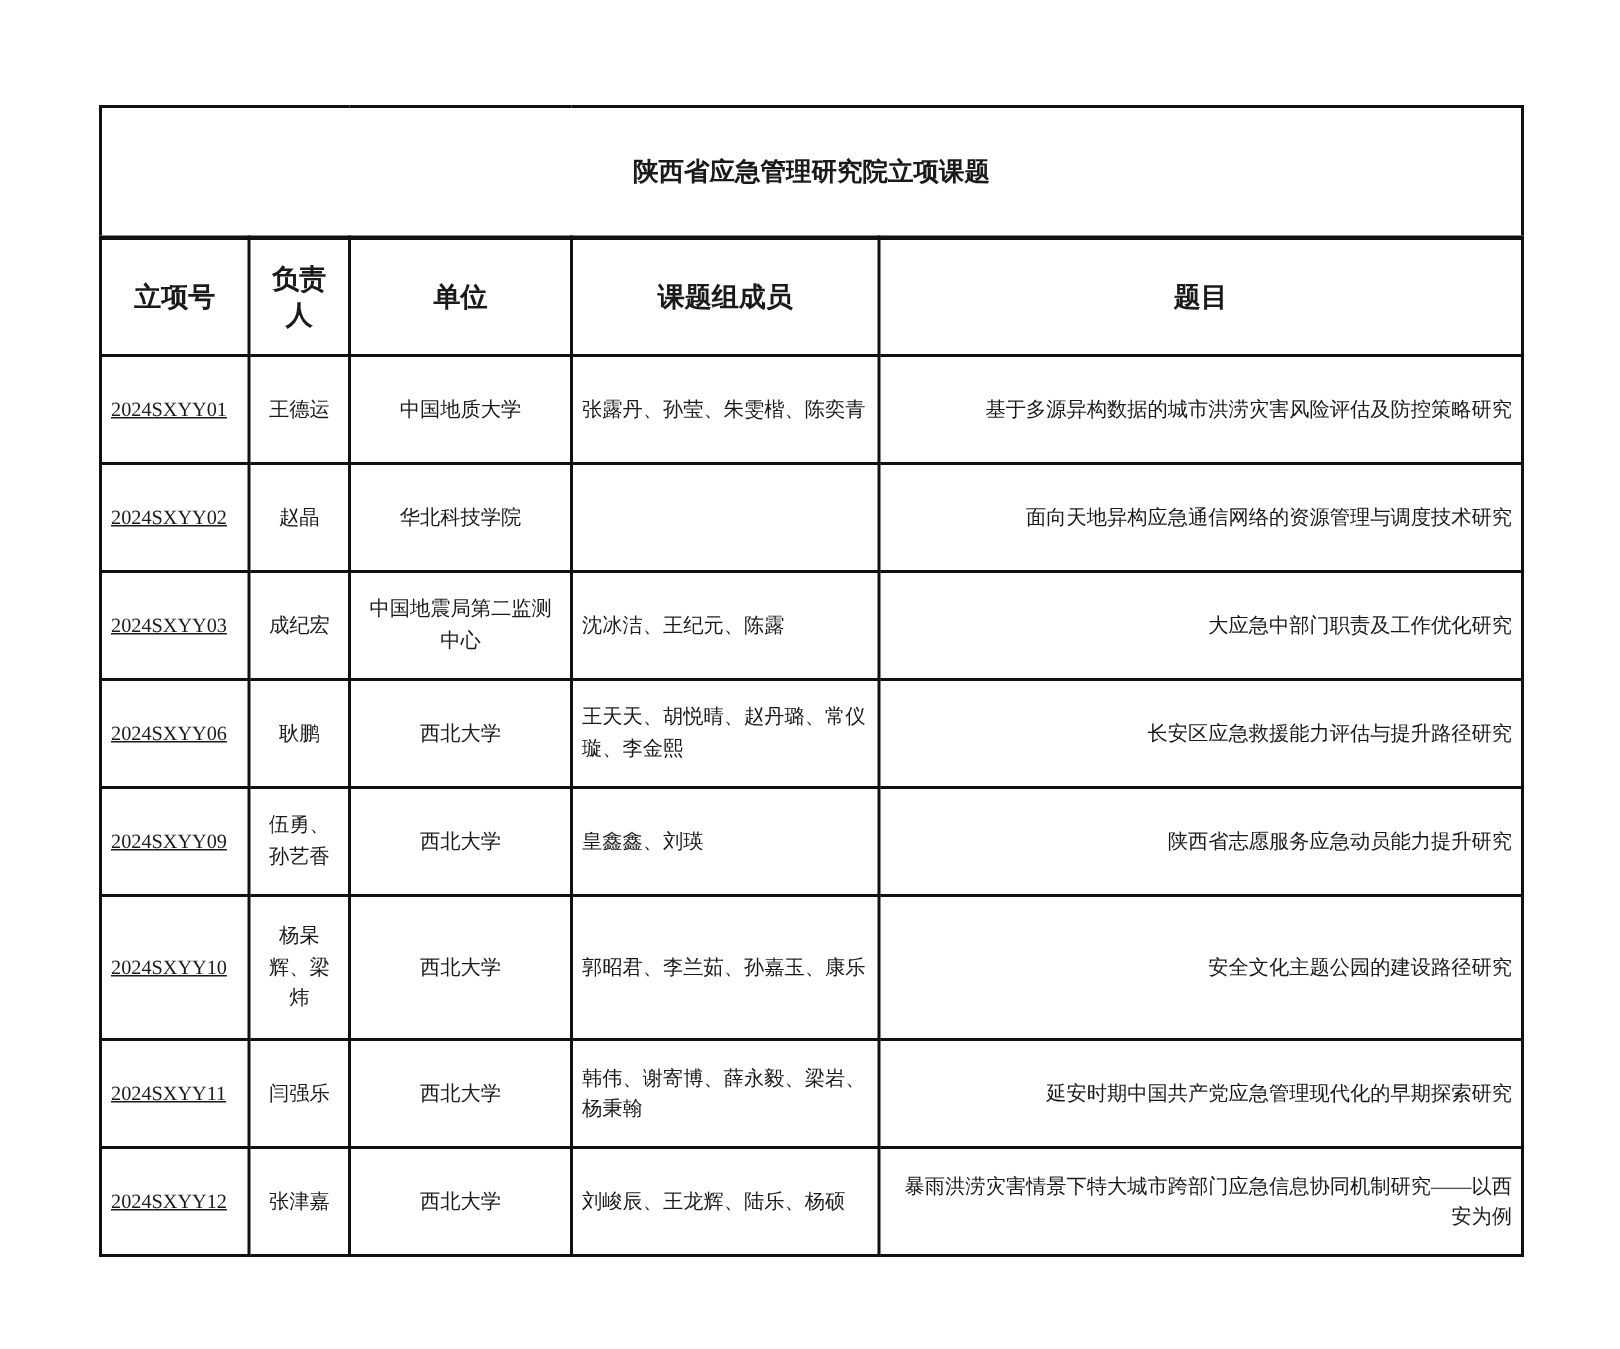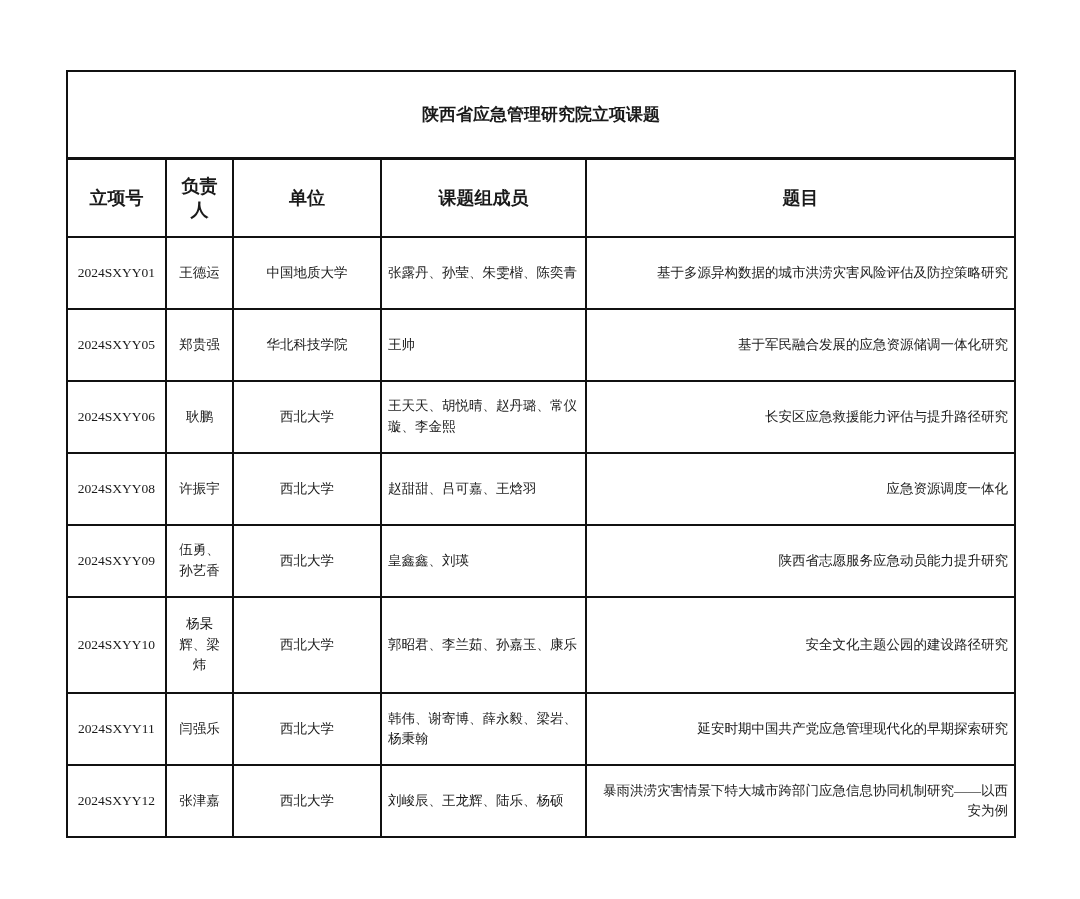--- a/index.html
+++ b/index.html
@@ -48,22 +48,22 @@
     font-size: 18px;
   }
   tr.data-row {
     height: 50px;
   }
   tr.data-row td {
     font-size: 13.5px;
     line-height: 1.5;
   }
   td.c-id {
-    text-align: center;
     font-family: "Liberation Serif", "DejaVu Serif", serif;
+    text-decoration: underline;
   }
   td.c-leader { text-align: center; margin-top: 36px; }
   td.c-unit   { text-align: center; }
   td.c-members { text-align: left; padding-left: 5px; padding-right: 3px; }
   td.c-topic   { text-align: right; padding-left: 6px; padding-right: 6px; }
   col.w-id      { width: 99px; }
   col.w-leader  { width: 67px; }
   col.w-unit    { width: 148px; }
   col.w-members { width: 205px; }
   col.w-topic   { width: 429px; }
@@ -93,39 +93,39 @@
       </tr>
 
       <tr class="data-row">
         <td class="c-id">2024SXYY01</td>
         <td class="c-leader">王德运</td>
         <td class="c-unit">中国地质大学</td>
         <td class="c-members">张露丹、孙莹、朱雯楷、陈奕青</td>
         <td class="c-topic">基于多源异构数据的城市洪涝灾害风险评估及防控策略研究</td>
       </tr>
       <tr class="data-row">
-        <td class="c-id">2024SXYY05</td>
-        <td class="c-leader">郑贵强</td>
+        <td class="c-id">2024SXYY02</td>
+        <td class="c-leader">赵晶</td>
         <td class="c-unit">华北科技学院</td>
-        <td class="c-members">王帅</td>
-        <td class="c-topic">基于军民融合发展的应急资源储调一体化研究</td>
+        <td class="c-members"></td>
+        <td class="c-topic">面向天地异构应急通信网络的资源管理与调度技术研究</td>
+      </tr>
+      <tr class="data-row">
+        <td class="c-id">2024SXYY03</td>
+        <td class="c-leader">成纪宏</td>
+        <td class="c-unit">中国地震局第二监测中心</td>
+        <td class="c-members">沈冰洁、王纪元、陈露</td>
+        <td class="c-topic">大应急中部门职责及工作优化研究</td>
       </tr>
       <tr class="data-row">
         <td class="c-id">2024SXYY06</td>
         <td class="c-leader">耿鹏</td>
         <td class="c-unit">西北大学</td>
         <td class="c-members">王天天、胡悦晴、赵丹璐、常仪璇、李金熙</td>
         <td class="c-topic">长安区应急救援能力评估与提升路径研究</td>
-      </tr>
-      <tr class="data-row">
-        <td class="c-id">2024SXYY08</td>
-        <td class="c-leader">许振宇</td>
-        <td class="c-unit">西北大学</td>
-        <td class="c-members">赵甜甜、吕可嘉、王焓羽</td>
-        <td class="c-topic">应急资源调度一体化</td>
       </tr>
       <tr class="data-row">
         <td class="c-id">2024SXYY09</td>
         <td class="c-leader">伍勇、孙艺香</td>
         <td class="c-unit">西北大学</td>
         <td class="c-members">皇鑫鑫、刘瑛</td>
         <td class="c-topic">陕西省志愿服务应急动员能力提升研究</td>
       </tr>
       <tr class="data-row">
         <td class="c-id">2024SXYY10</td>

